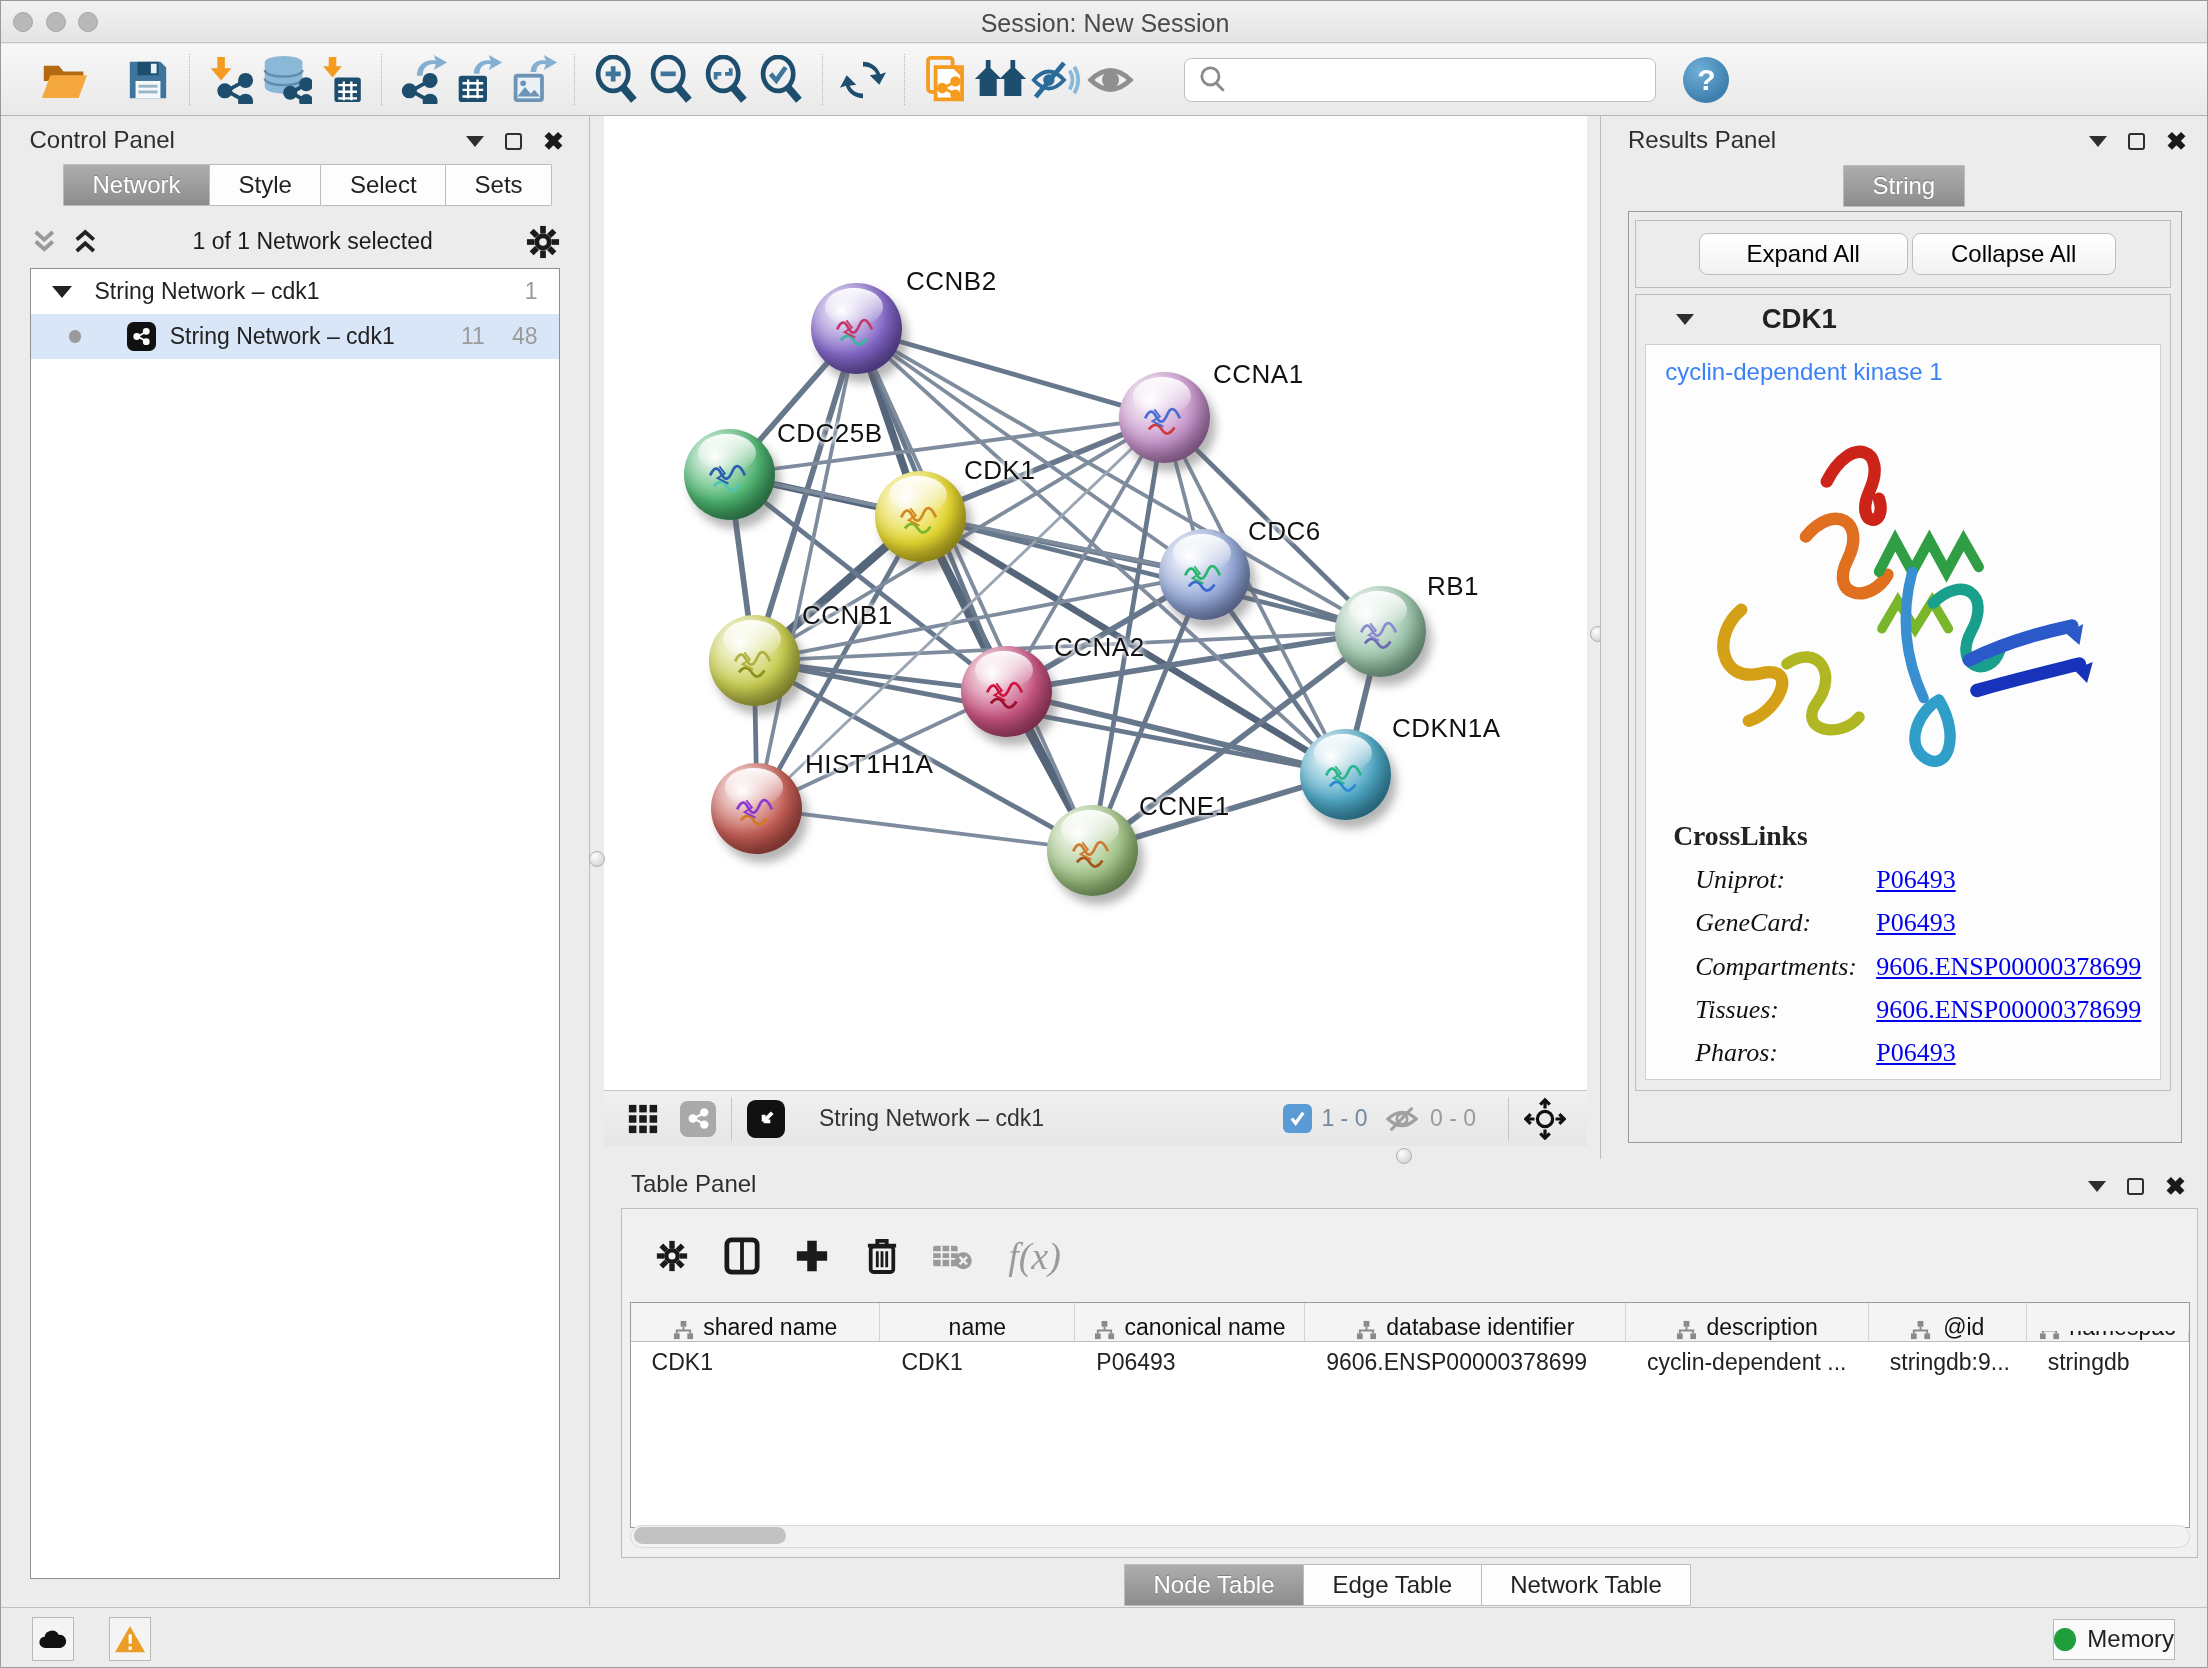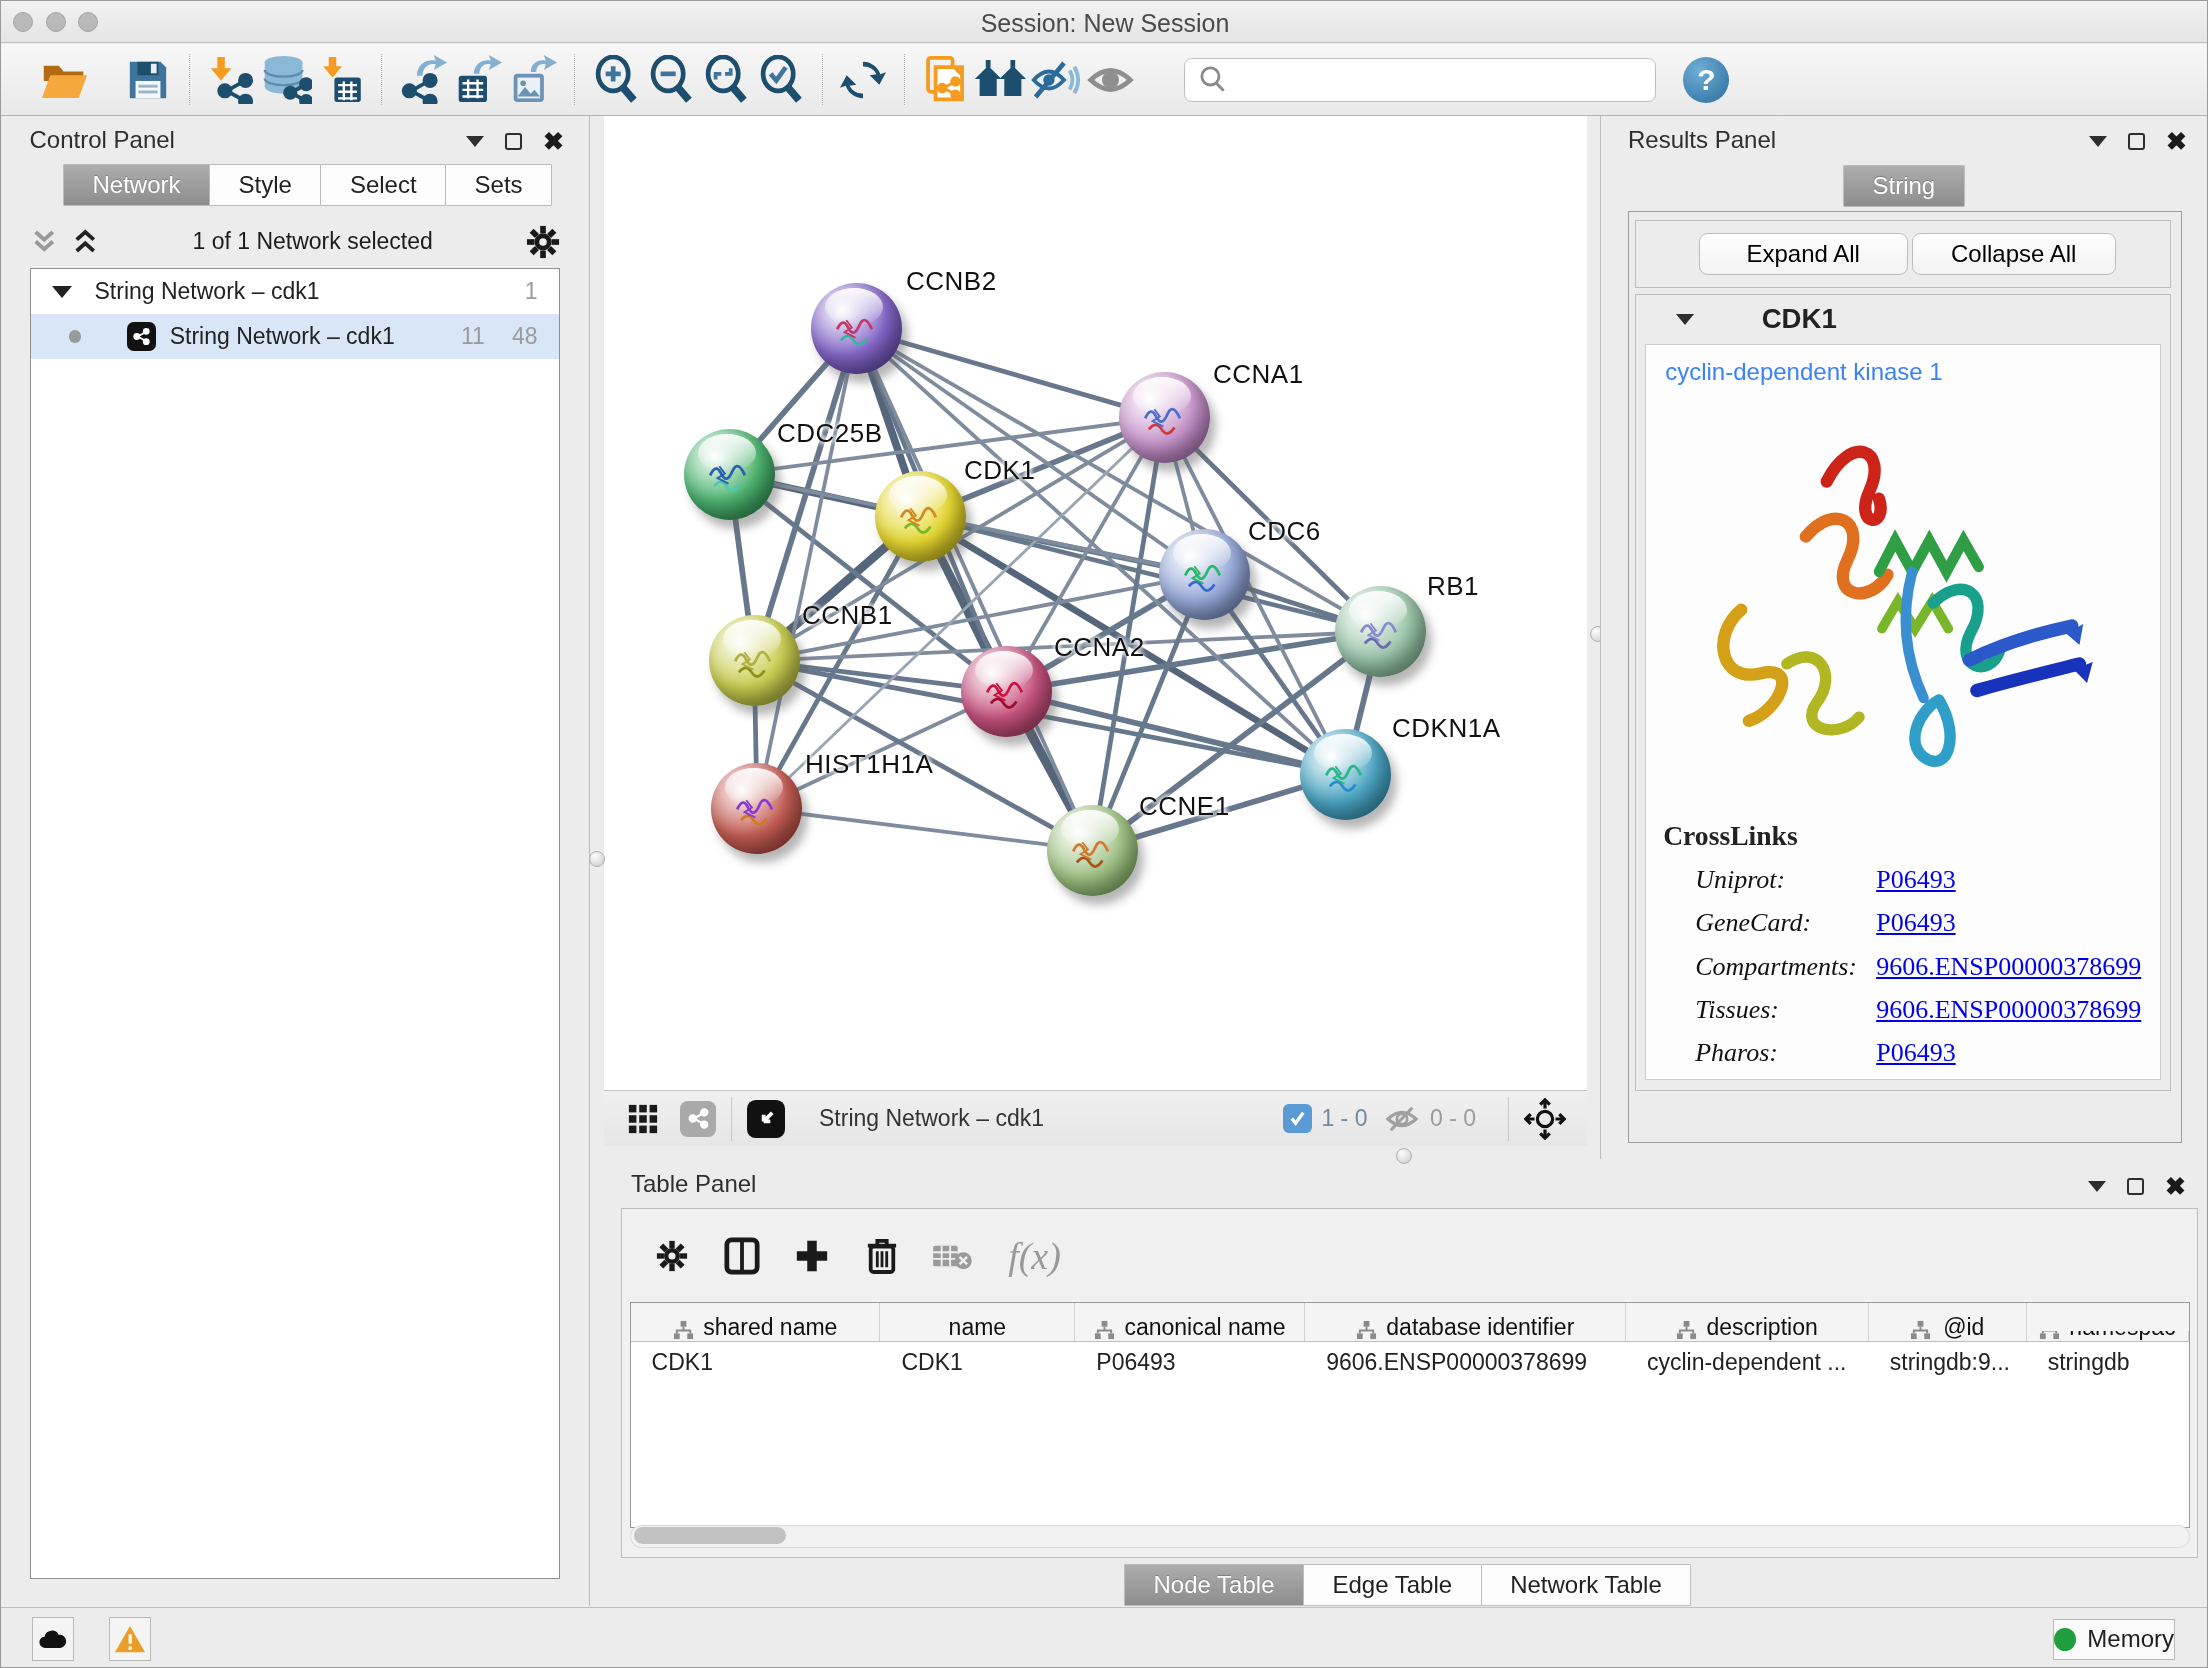--- a/index.html
+++ b/index.html
@@ -83,21 +83,21 @@
     border:1.9px solid #9c9c9c; background:#ececec; }
   .rp-btnbox { position:absolute; left:5.7px; top:7.6px; width:536px; height:68px; border:1px solid #bdbdbd; }
   .rp-btn { position:absolute; top:12.4px; height:42px; border:1px solid #bdbdbd; border-radius:8.6px;
     background:linear-gradient(#ffffff,#f2f2f2); font-size:24px; display:flex; align-items:center; justify-content:center; }
   .rp-section { position:absolute; left:5.7px; top:82px; width:536px; height:797px; border:1px solid #bdbdbd; }
   .rp-sec-head { height:48px; display:flex; align-items:center; }
   .rp-sec-name { font-size:27.6px; font-weight:bold; margin-left:68px; }
   .rp-white { position:absolute; left:9.5px; top:49px; width:516px; height:736px; background:#fdfdfd; border:1px solid #cfcfcf; }
   .rp-desc { font-size:24px; margin:13.3px 0 0 19px; color:#3b82f6; }
   .crosslinks { font-family:"Liberation Serif", serif; }
-  .cl-title { font-size:27.6px; font-weight:bold; margin-left:17px; }
+  .cl-title { font-size:27.6px; font-weight:bold; margin-left:27px; }
   .cl-row { display:flex; margin:13.3px 0 0 49px; font-size:26px; }
   .cl-label { width:181px; color:#111;font-style:italic; }
   .cl-link { color:#0000EE; text-decoration:underline; }
   
   .table-panel { position:absolute; left:603px; top:1163px; width:1605px; height:442px; background:#ececec; }
   .tp-box { position:absolute; left:17px; top:44px; width:1577px; height:350px;
     border:1px solid #bdbdbd; background:#f0f0f0; }
   .tp-toolbar { height:93px; display:flex; align-items:center; }
   .tp-tool { width:70px; display:flex; justify-content:center; }
   .fx { font-family:"Liberation Serif", serif; font-style:italic; font-size:38px; color:#9a9a9a; }

